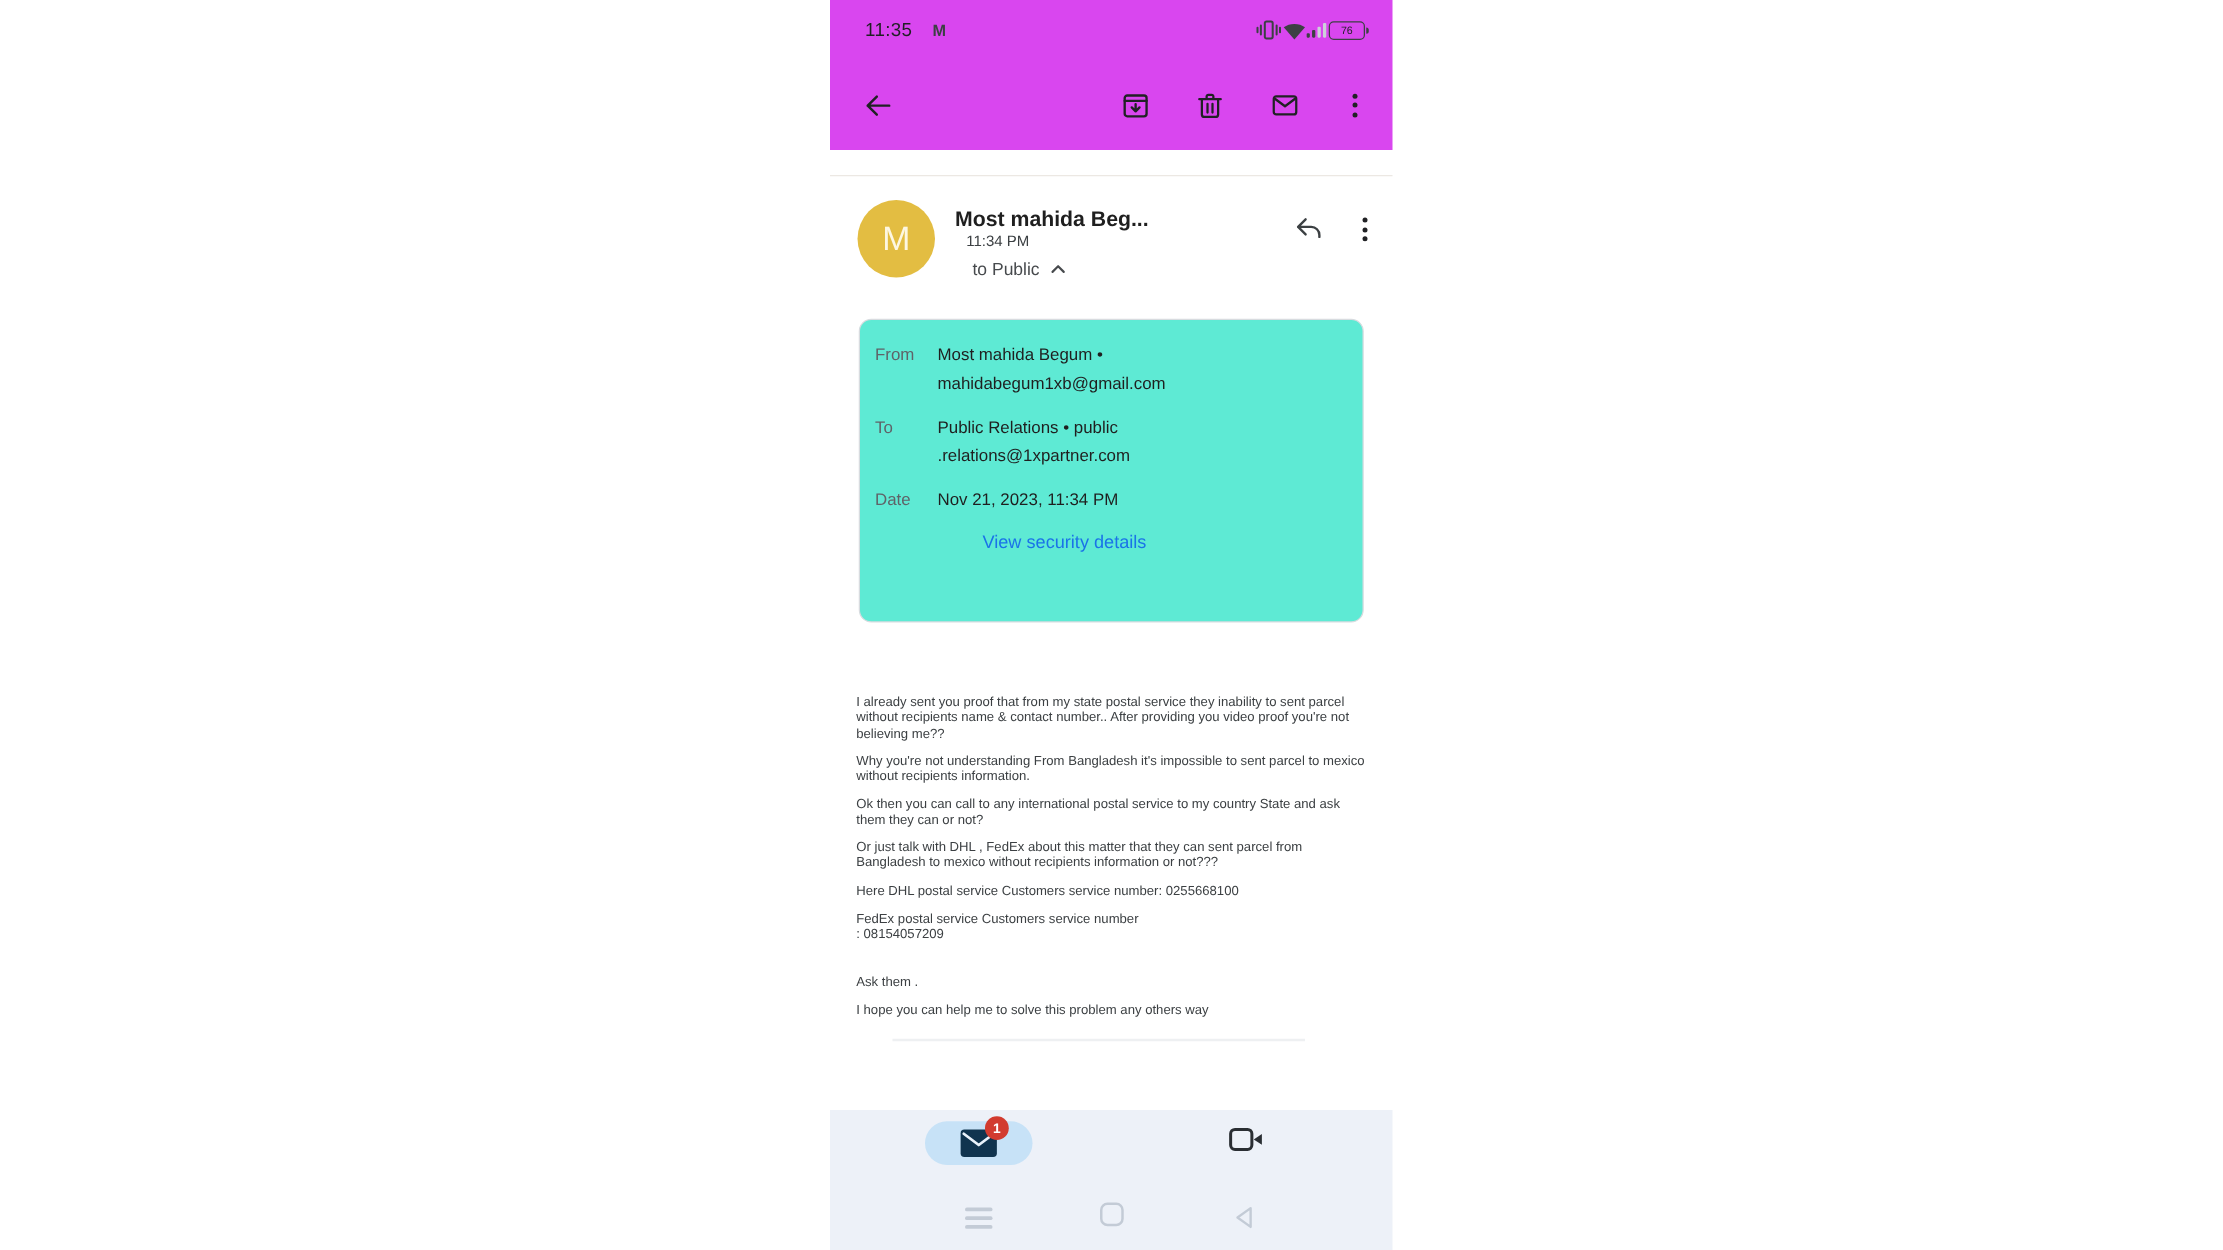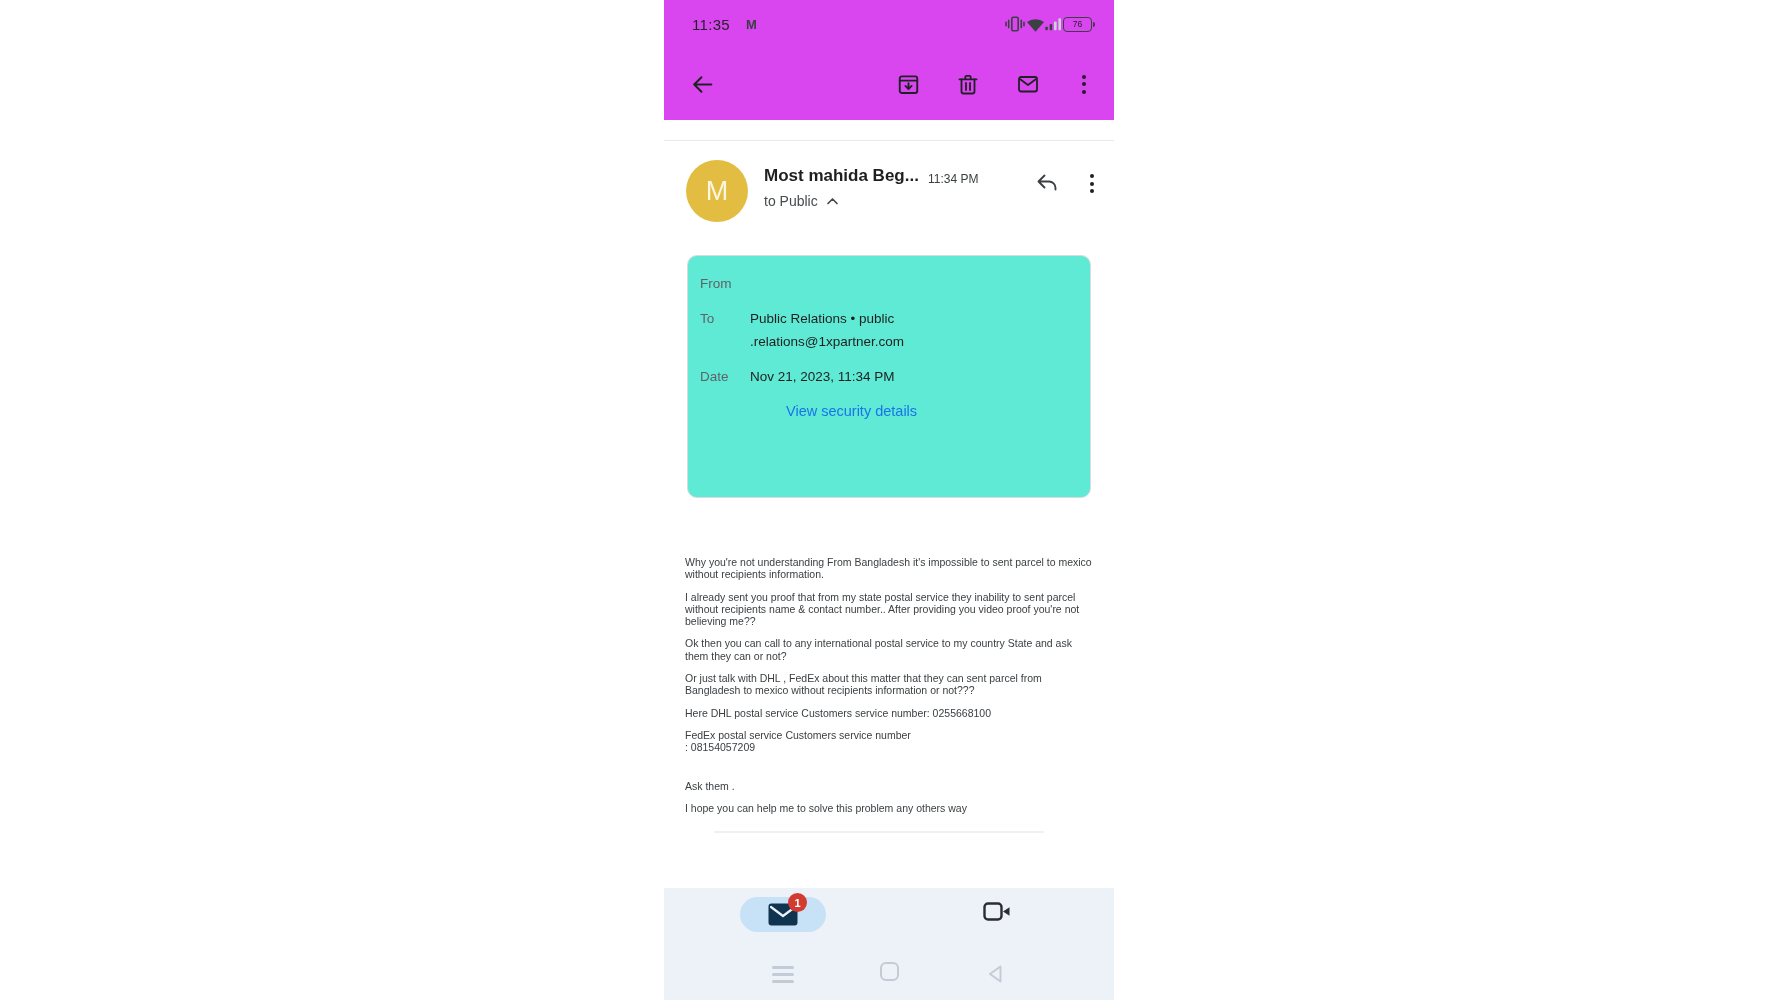--- a/index.html
+++ b/index.html
@@ -25,24 +25,24 @@
   .dots { display:flex; flex-direction:column; gap:3.5px; padding:2px 6px; }
   .dots i { width:4px; height:4px; border-radius:50%; background:#202124; }
 
   .top-divider { position:absolute; top:140px; left:0; right:0; height:1px; background:#ece8e3; }
 
   
   .sender { position:absolute; top:160px; left:22px; right:14px; display:flex; }
   .avatar { width:62px; height:62px; border-radius:50%; background:#e3bd42; color:#fdf7e2;
             display:flex; align-items:center; justify-content:center; font-size:27px; font-weight:500; }
   .sender-info { margin-left:16px; padding-top:6px; }
-  .name-row { display:flex; align-items:flex-end; }
+  .name-row { display:flex; align-items:flex-start;flex-direction:column; }
   .sender-name { font-size:17px; font-weight:600; color:#1f1f1f; }
   .sender-time { margin-left:9px; font-size:12px; color:#3c4043; }
-  .to-row { display:flex; align-items:center; margin-top:7px; cursor:pointer; }
+  .to-row { display:flex; align-items:center; margin-top:7px; cursor:pointer;margin-left:14px; }
   .to-label { font-size:14px; color:#474a4d; }
   .to-row svg { margin-left:8px; }
   .sender-actions { margin-left:auto; display:flex; align-items:flex-start; gap:24px; padding-top:12px; }
 
   
   .card { position:absolute; top:255px; left:23px; width:404px; height:243px;
           border:1px solid #d8dbdf; border-radius:10px; background:#5eead4; padding:16px 12px 0 12px;
           font-size:13.5px; line-height:23px; }
   .card-row { display:flex; margin-bottom:12px; }
   .card-label { width:50px; flex:none; color:#5f6368; }
@@ -165,41 +165,45 @@
           <i></i>
           <i></i>
           <i></i>
         </span>
     </div>
   </div>
 
   <div class="card">
     <div class="card-row">
       <span class="card-label">From</span>
+      <span class="card-value">
+        <div>Most mahida Begum •</div>
+        <div>mahidabegum1xb@gmail.com</div>
+      </span>
     </div>
     <div class="card-row">
       <span class="card-label">To</span>
       <span class="card-value">
         <div>Public Relations • public</div>
         <div>.relations@1xpartner.com</div>
       </span>
     </div>
     <div class="card-row">
       <span class="card-label">Date</span>
       <span class="card-value">Nov 21, 2023, 11:34 PM</span>
     </div>
     <div class="card-row security-row">
       <span class="card-label"></span>
       <span class="security-link">View security details</span>
     </div>
   </div>
 
   <div class="body-text">
+    <p>I already sent you proof that from my state postal service they inability to sent parcel without recipients name &amp; contact number.. After providing you video proof you're not believing me??</p>
     <p>Why you're not understanding From Bangladesh it's impossible to sent parcel to mexico without recipients information.</p>
-    <p>I already sent you proof that from my state postal service they inability to sent parcel without recipients name &amp; contact number.. After providing you video proof you're not believing me??</p>
     <p>Ok then you can call to any international postal service to my country State and ask them they can or not?</p>
     <p>Or just talk with DHL , FedEx about this matter that they can sent parcel from Bangladesh to mexico without recipients information or not???</p>
     <p>Here DHL postal service Customers service number: 0255668100</p>
     <p class="tight">FedEx postal service Customers service number</p>
     <p>: 08154057209</p>
     <p class="gap-big">Ask them .</p>
     <p>I hope you can help  me  to solve this problem any others way</p>
   </div>
 
   <div class="quote-divider"></div>

